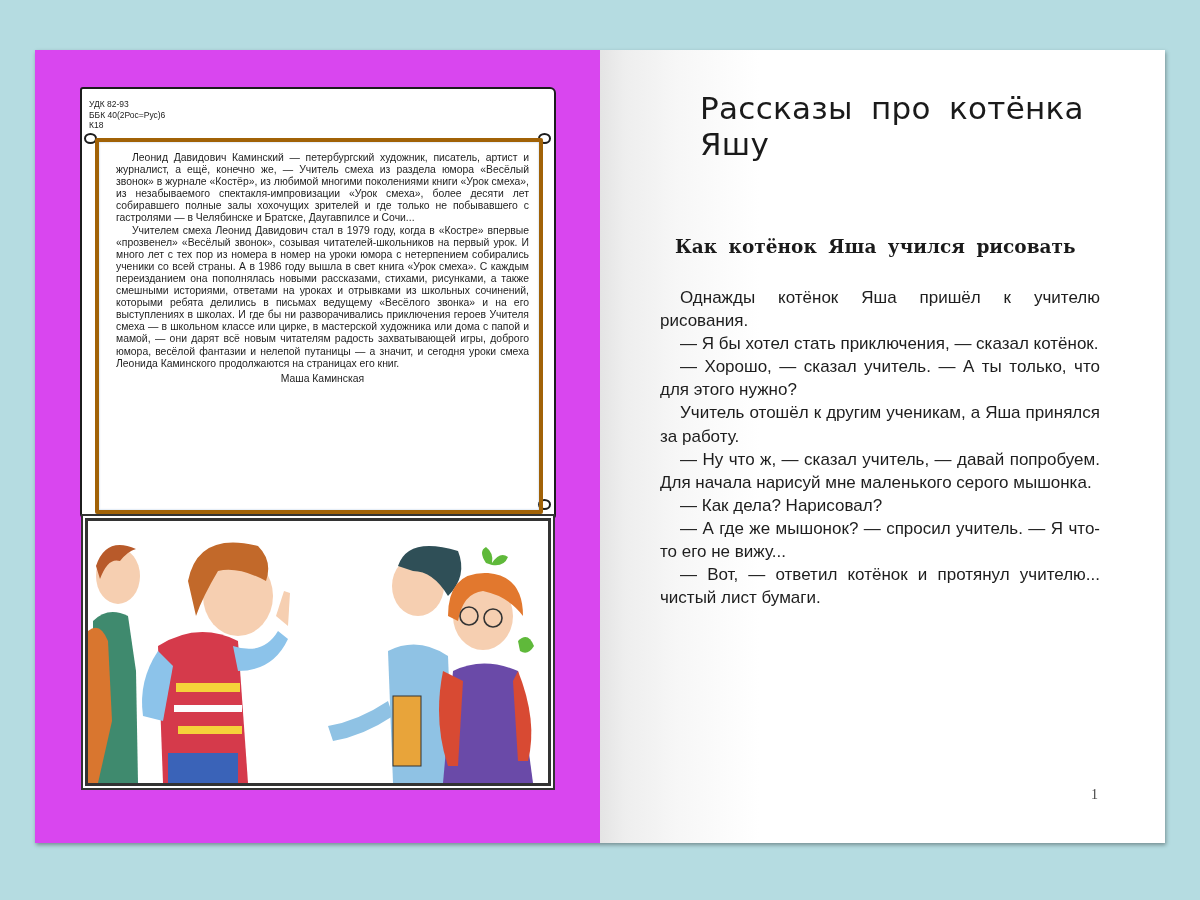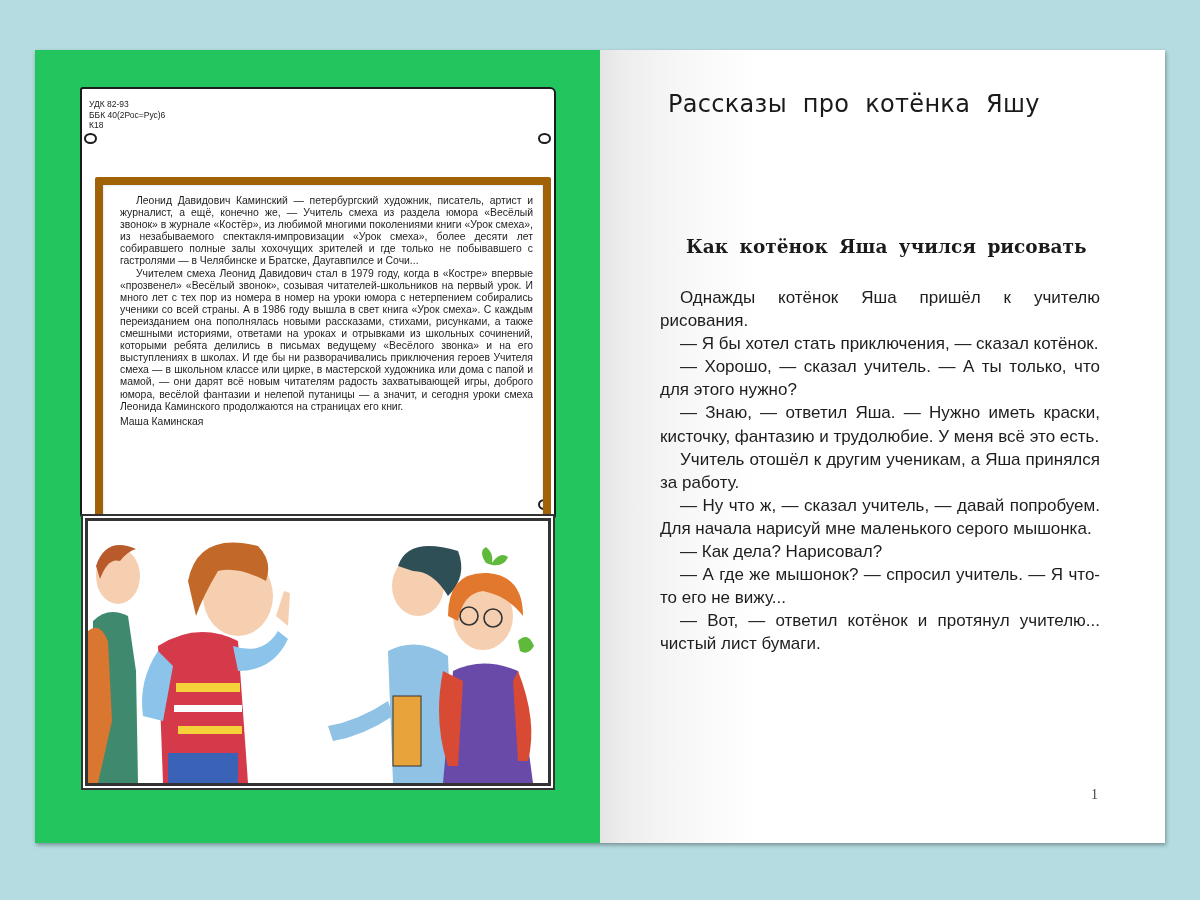--- a/index.html
+++ b/index.html
@@ -16,21 +16,21 @@
       left: 35px;
       top: 50px;
       width: 1130px;
       height: 793px;
       box-shadow: 1px 2px 4px rgba(0,0,0,0.35);
     }
     .page-left {
       position: absolute;
       left: 0; top: 0;
       width: 565px; height: 793px;
-      background: #22c55e;
+      background: #d946ef;
     }
     .page-right {
       position: absolute;
       left: 565px; top: 0;
       width: 565px; height: 793px;
       background: linear-gradient(to right, #e4e4e4 0px, #eeeeee 25px, #f7f7f7 80px, #ffffff 160px, #ffffff 100%);
     }
 
     
     .sign {
@@ -45,73 +45,72 @@
       position: absolute;
       left: 7px; top: 10px;
       font-size: 8.5px;
       line-height: 10.5px;
       color: #222;
     }
     .inner-frame {
       position: absolute;
       left: 13px; top: 49px;
       width: 440px; height: 368px;
-      border: 8px solid #a16207;
+      border: 4px solid #a16207;
       border-radius: 2px;
       box-shadow: inset 0 0 2px rgba(80,140,210,0.5);
-      margin-top: 39px;
     }
     .pin {
       position: absolute;
       width: 9px; height: 7px;
       border: 2px solid #1c1c1c;
       border-radius: 50%;
       background: #fff;
     }
     .bio {
       position: absolute;
       left: 17px; top: 10px;
       width: 413px;
       font-size: 10.4px;
       line-height: 12.1px;
       color: #1d1d1d;
       text-align: justify;
     }
     .bio p { margin: 0; text-indent: 16px; }
-    .bio .sig { text-align: left; text-indent: 0; margin-top: 3px; }
+    .bio .sig { text-align: center; text-indent: 0; margin-top: 3px; }
 
     
     .illu {
       position: absolute;
       left: 50px; top: 468px;
       width: 460px; height: 262px;
       border: 3px solid #333;
       outline: 2px solid #fff;
       box-shadow: 0 0 0 4px #333;
       background: #ffffff;
       overflow: hidden;
     }
     .illu svg { display: block; }
 
     
     .book-title {
       position: absolute;
       left: 0; top: 40px;
       width: 565px;
-      padding-left: 68px;
+      padding-left: 100px;
       box-sizing: border-box;
       font-family: "DejaVu Sans", sans-serif;
-      font-size: 24px;
+      font-size: 31px;
       letter-spacing: 0.3px;
       word-spacing: 8px;
       color: #1a1a1a;
     }
     .story-title {
       position: absolute;
-      left: 86px; top: 186px;
+      left: 75px; top: 186px;
       font-family: "DejaVu Serif", serif;
       font-weight: bold;
       font-size: 18.5px;
       word-spacing: 5px;
       color: #1a1a1a;
     }
     .story {
       position: absolute;
       left: 60px; top: 236px;
       width: 440px;
@@ -192,21 +191,20 @@
     </div>
   </div>
 
   <div class="page-right">
     <div class="book-title">Рассказы про котёнка Яшу</div>
     <div class="story-title">Как котёнок Яша учился рисовать</div>
     <div class="story">
       <p>Однажды котёнок Яша пришёл к учителю рисования.</p>
       <p>— Я бы хотел стать приключения, — сказал котёнок.</p>
       <p>— Хорошо, — сказал учитель. — А ты только, что для этого нужно?</p>
-      <p>— Знаю, — ответил Яша. — Нужно иметь краски, кисточку, фантазию и трудолюбие. У меня всё это есть.</p>
       <p>Учитель отошёл к другим ученикам, а Яша принялся за работу.</p>
       <p>— Ну что ж, — сказал учитель, — давай попробуем. Для начала нарисуй мне маленького серого мышонка.</p>
       <p>— Как дела? Нарисовал?</p>
       <p>— А где же мышонок? — спросил учитель. — Я что-то его не вижу...</p>
       <p>— Вот, — ответил котёнок и протянул учителю... чистый лист бумаги.</p>
     </div>
     <div class="page-num">1</div>
   </div>
 
 </div>

